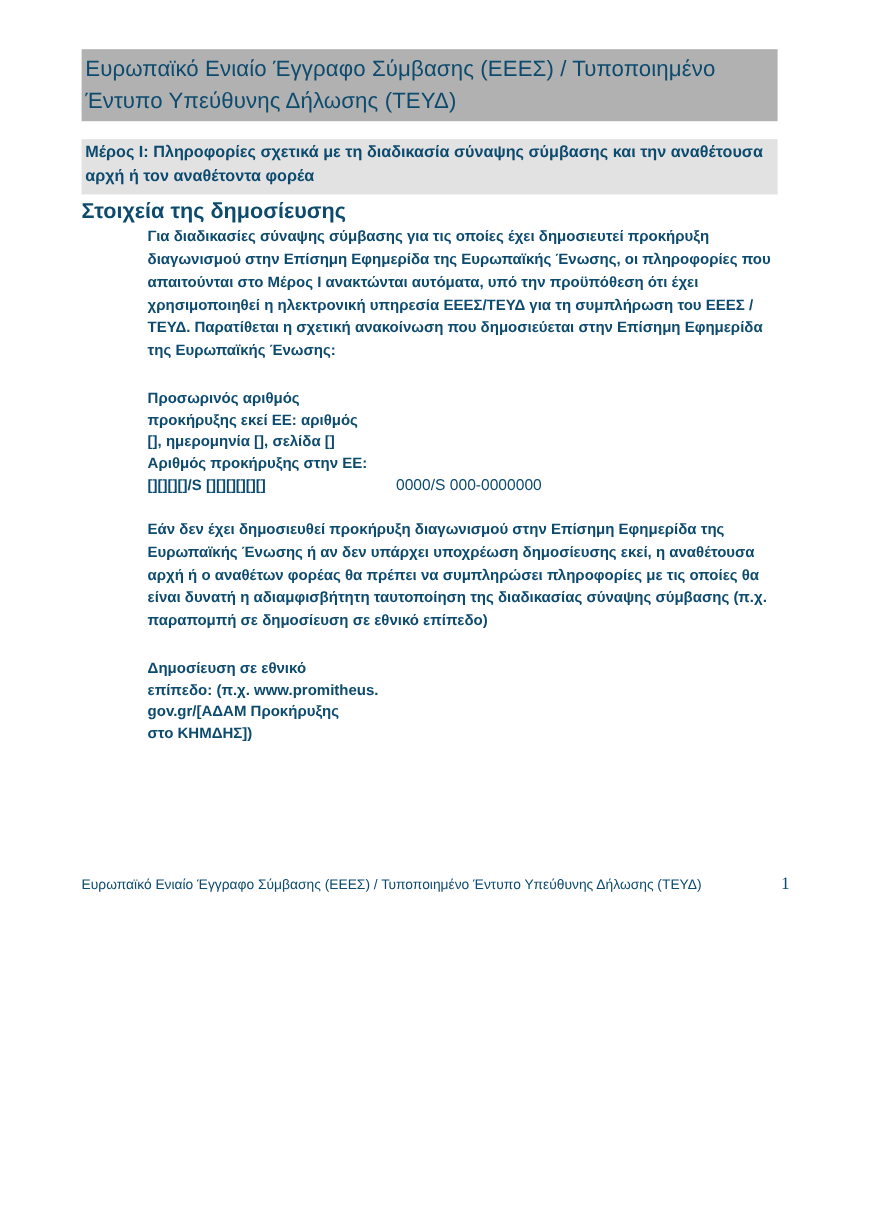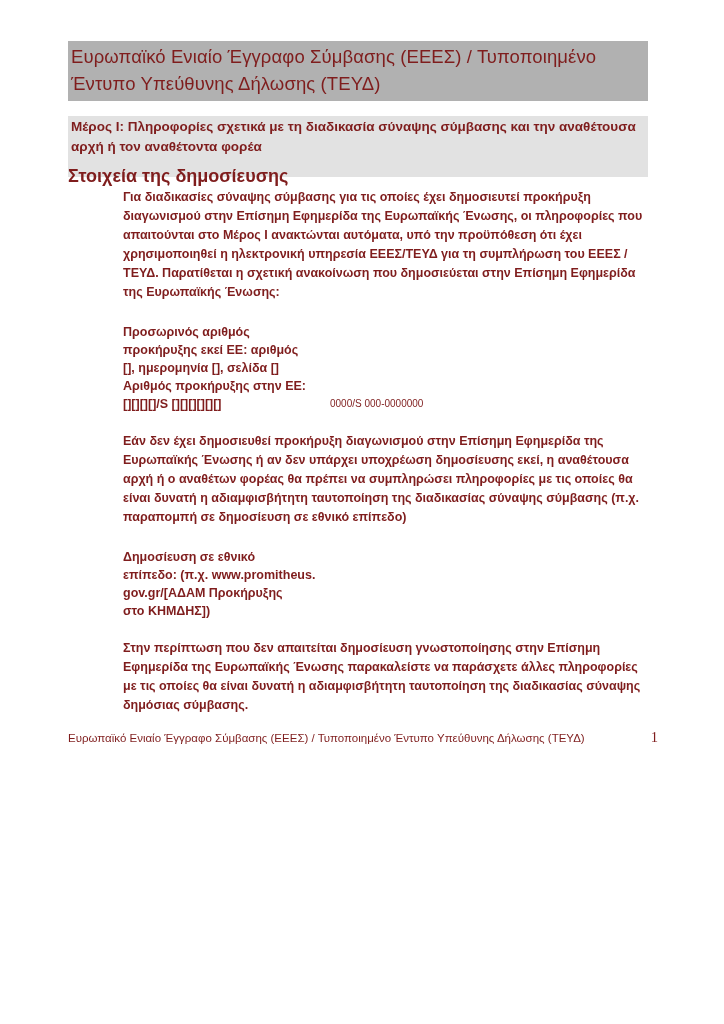--- a/index.html
+++ b/index.html
@@ -7,21 +7,21 @@
     margin: 0;
     padding: 0;
     background: #ffffff;
   }
   .page {
     position: relative;
     width: 724px;
     height: 772px;
     background: #ffffff;
     font-family: "Liberation Sans", "DejaVu Sans", sans-serif;
-    color: #7f1d1d;
+    color: #0c4a6e;
     overflow: hidden;
   }
   .title-bar {
     position: absolute;
     left: 68px;
     top: 41px;
     width: 580px;
     box-sizing: border-box;
     background: #b1b1b1;
     font-size: 18.5px;
@@ -33,21 +33,21 @@
   .section-bar {
     position: absolute;
     left: 68px;
     top: 116px;
     width: 580px;
     box-sizing: border-box;
     background: #e2e2e2;
     font-size: 13.5px;
     font-weight: 700;
     line-height: 20px;
-    padding: 1px 8px 20px 3px;
+    padding: 1px 8px 5px 3px;
   }
   .subheading {
     position: absolute;
     left: 68px;
     top: 166px;
     font-size: 18px;
     font-weight: 700;
   }
   .content {
     position: absolute;
@@ -68,21 +68,21 @@
   }
   .field-label {
     width: 207px;
     flex: 0 0 207px;
     font-weight: 700;
     font-size: 12.5px;
     line-height: 18px;
     white-space: pre-line;
   }
   .field-value {
-    font-size: 10px;
+    font-size: 13px;
     line-height: 18px;
   }
   .field.gap-sm {
   }
   .footer {
     position: absolute;
     left: 68px;
     right: 66px;
     bottom: 26px;
     display: flex;
@@ -123,21 +123,20 @@
 
     <p>Εάν δεν έχει δημοσιευθεί προκήρυξη διαγωνισμού στην Επίσημη Εφημερίδα της Ευρωπαϊκής Ένωσης ή αν δεν υπάρχει υποχρέωση δημοσίευσης εκεί, η αναθέτουσα αρχή ή ο αναθέτων φορέας θα πρέπει να συμπληρώσει πληροφορίες με τις οποίες θα είναι δυνατή η αδιαμφισβήτητη ταυτοποίηση της διαδικασίας σύναψης σύμβασης (π.χ. παραπομπή σε δημοσίευση σε εθνικό επίπεδο)</p>
 
     <div class="field gap-sm">
       <div class="field-label">Δημοσίευση σε εθνικό
 επίπεδο: (π.χ. www.promitheus.
 gov.gr/[ΑΔΑΜ Προκήρυξης
 στο ΚΗΜΔΗΣ])</div>
     </div>
 
-    <p>Στην περίπτωση που δεν απαιτείται δημοσίευση γνωστοποίησης στην Επίσημη Εφημερίδα της Ευρωπαϊκής Ένωσης παρακαλείστε να παράσχετε άλλες πληροφορίες με τις οποίες θα είναι δυνατή η αδιαμφισβήτητη ταυτοποίηση της διαδικασίας σύναψης δημόσιας σύμβασης.</p>
 
   </div>
 
   <div class="footer">
     <span class="footer-title">Ευρωπαϊκό Ενιαίο Έγγραφο Σύμβασης (ΕΕΕΣ) / Τυποποιημένο Έντυπο Υπεύθυνης Δήλωσης (ΤΕΥΔ)</span>
     <span class="footer-page">1</span>
   </div>
 
 </div>
 

